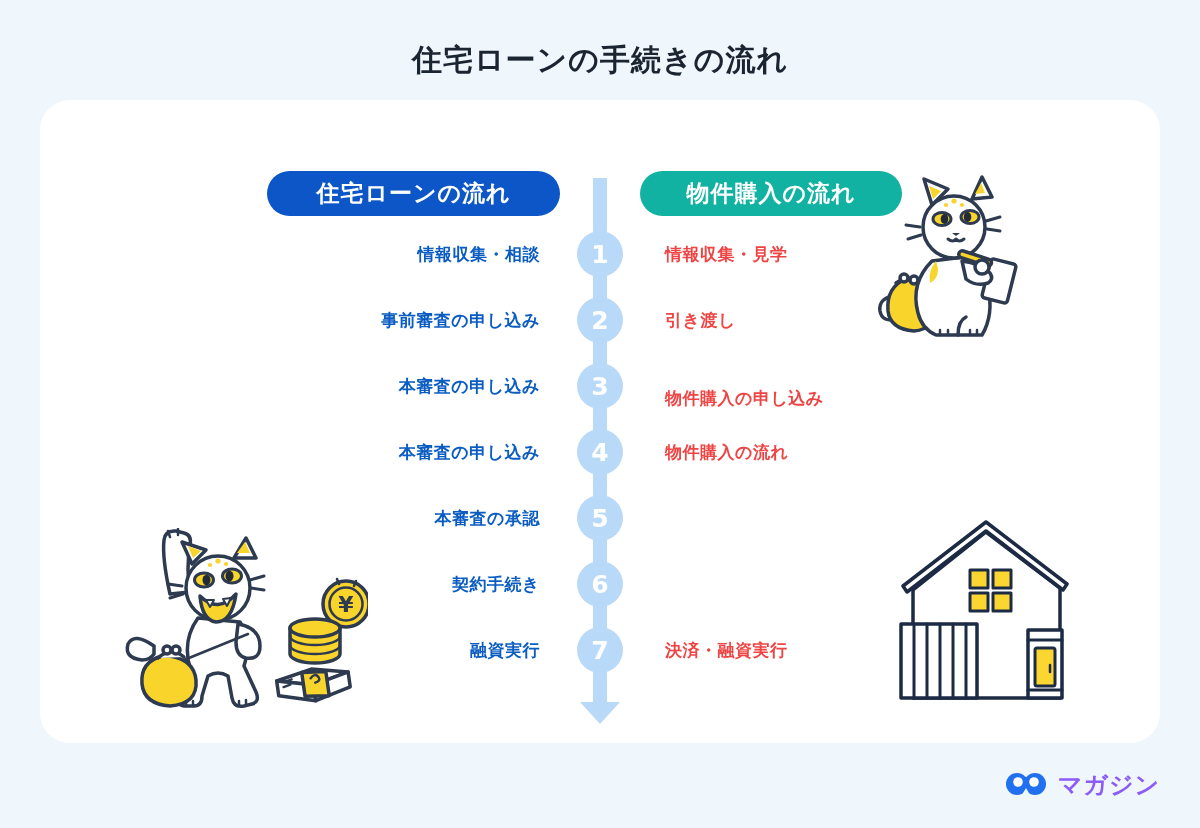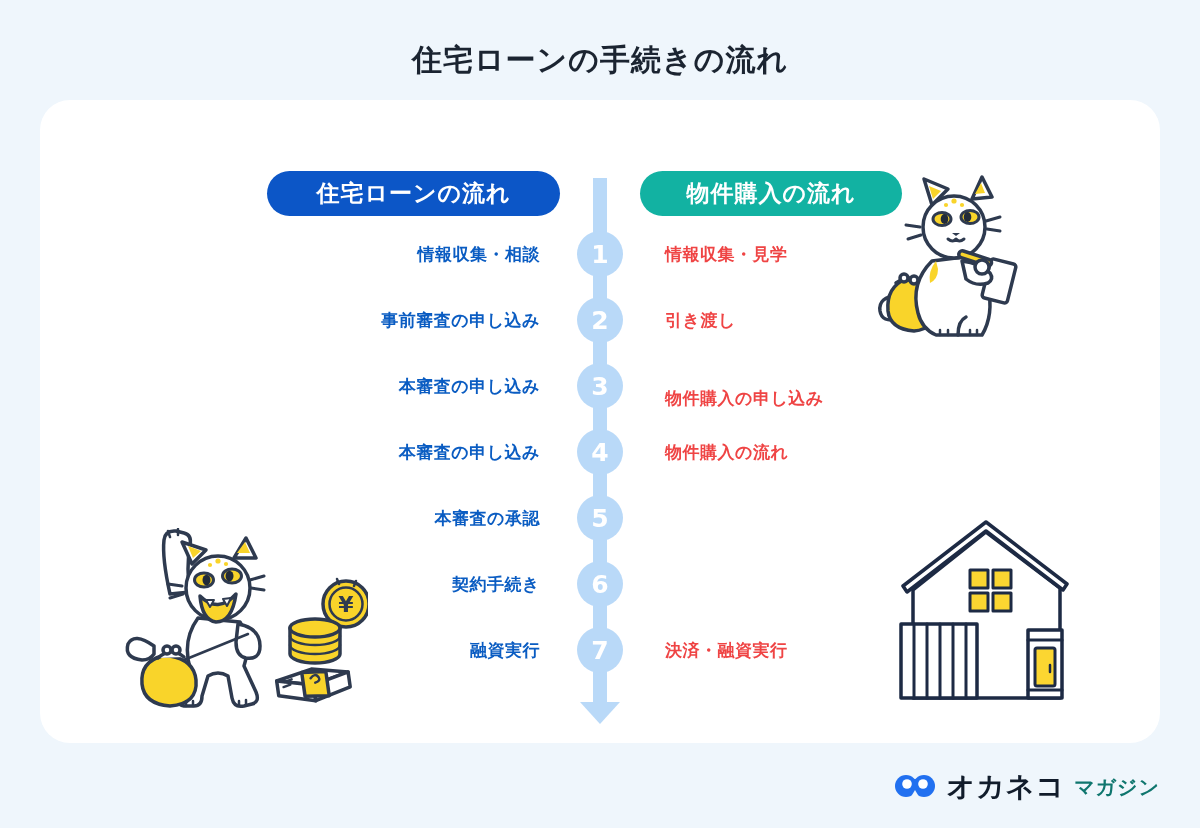--- a/index.html
+++ b/index.html
@@ -53,21 +53,21 @@
   .step-label.purchase { left:625px; width:340px; text-align:left; color:#ef4444; }
   .illus { position:absolute; }
   .illus-cat-notes { left:830px; top:75px;  width:155px; height:165px; }
   .illus-cat-money { left:78px;  top:428px; width:250px; height:190px; }
   .illus-house     { left:855px; top:412px; width:180px; height:192px; }
   .brand-logo {
     position:absolute; top:768px; right:40px;
     display:flex; align-items:center; gap:9px;
   }
   .brand-logo .brand  { font-size:28px; font-weight:800; color:#111c2b; letter-spacing:1px; }
-  .brand-logo .suffix { font-size:20px; font-weight:800; color:#0f766e; letter-spacing:1px;font-family:Liberation Mono, monospace; }
+  .brand-logo .suffix { font-size:24px; font-weight:800; color:#8b5cf6; letter-spacing:1px;font-family:Liberation Mono, monospace; }
 </style>
 </head>
 <body>
 
 <h1 class="page-title">住宅ローンの手続きの流れ</h1>
 
 <div class="card">
 
   <div class="pill pill-loan">住宅ローンの流れ</div>
   <div class="pill pill-purchase">物件購入の流れ</div>
@@ -210,15 +210,14 @@
 
 <div class="brand-logo">
   <svg width="46" height="34" viewBox="0 0 46 34">
     <circle cx="14" cy="16" r="11" fill="#2170f0"></circle>
     <circle cx="32" cy="16" r="11" fill="#2170f0"></circle>
     <rect x="14" y="9" width="18" height="10" fill="#2170f0"></rect>
     <circle cx="15" cy="14" r="4.8" fill="#ffffff"></circle>
     <circle cx="31" cy="14" r="4.8" fill="#ffffff"></circle>
     <polygon points="18,28.5 28,28.5 23,20" fill="#eff6fc"></polygon>
   </svg>
-  <span class="brand">オカネコ</span>
     <span class="suffix">マガジン</span>
 </div>
 
 </body></html>

